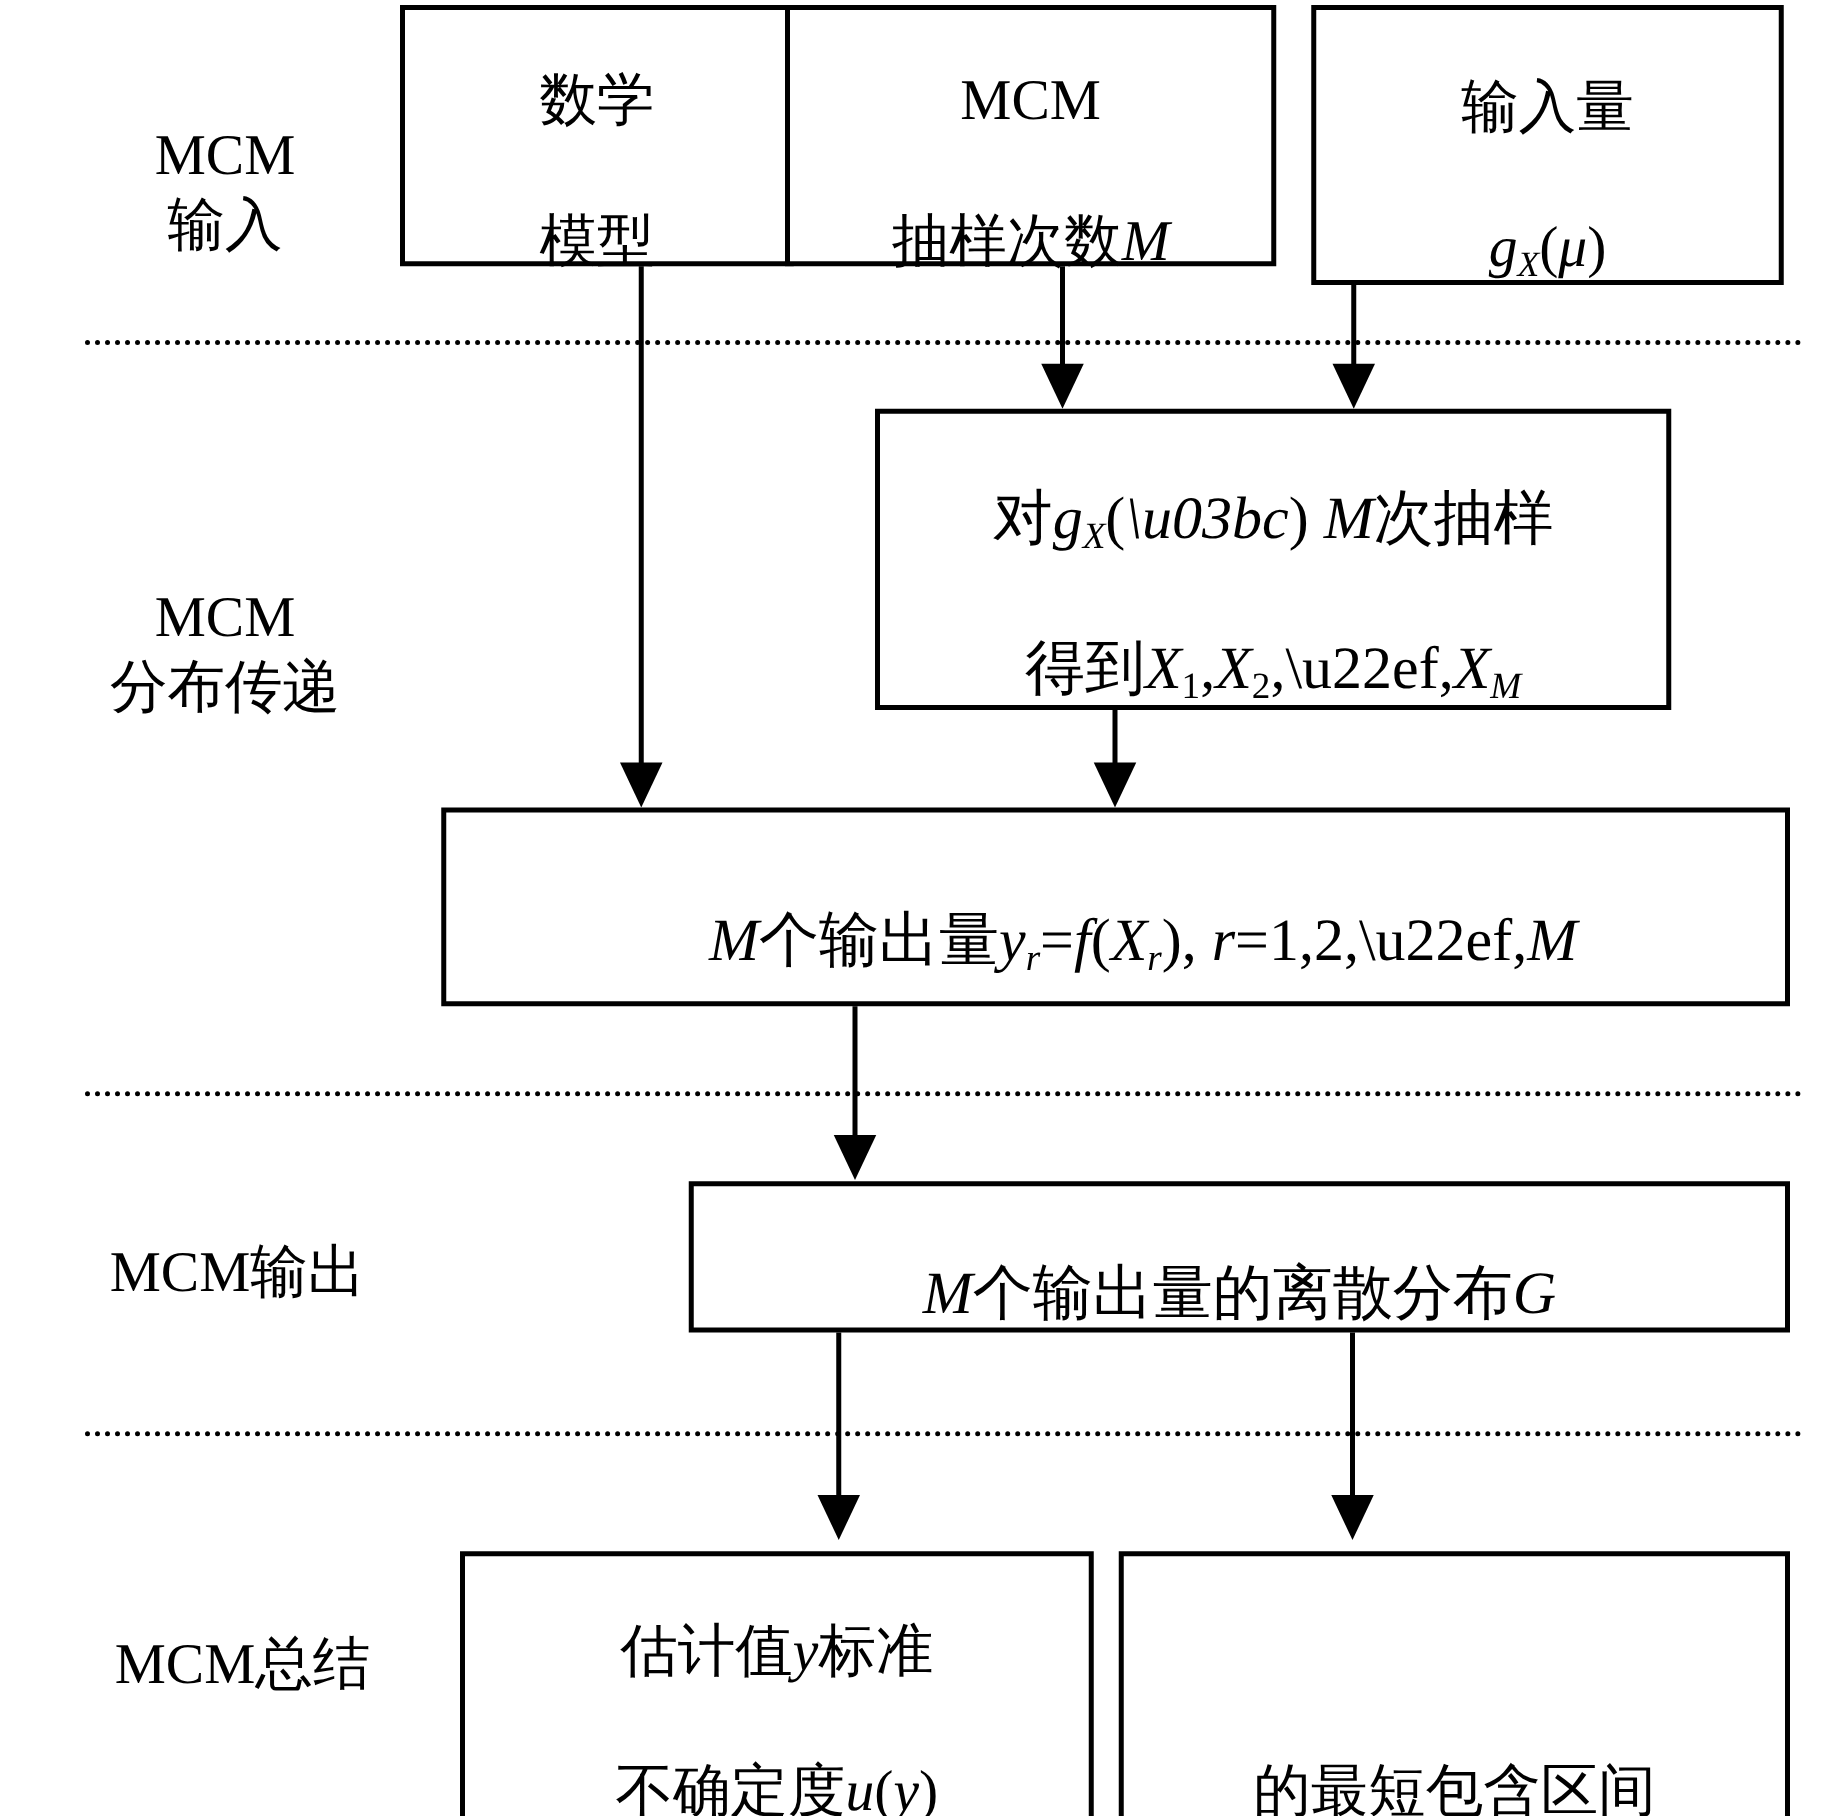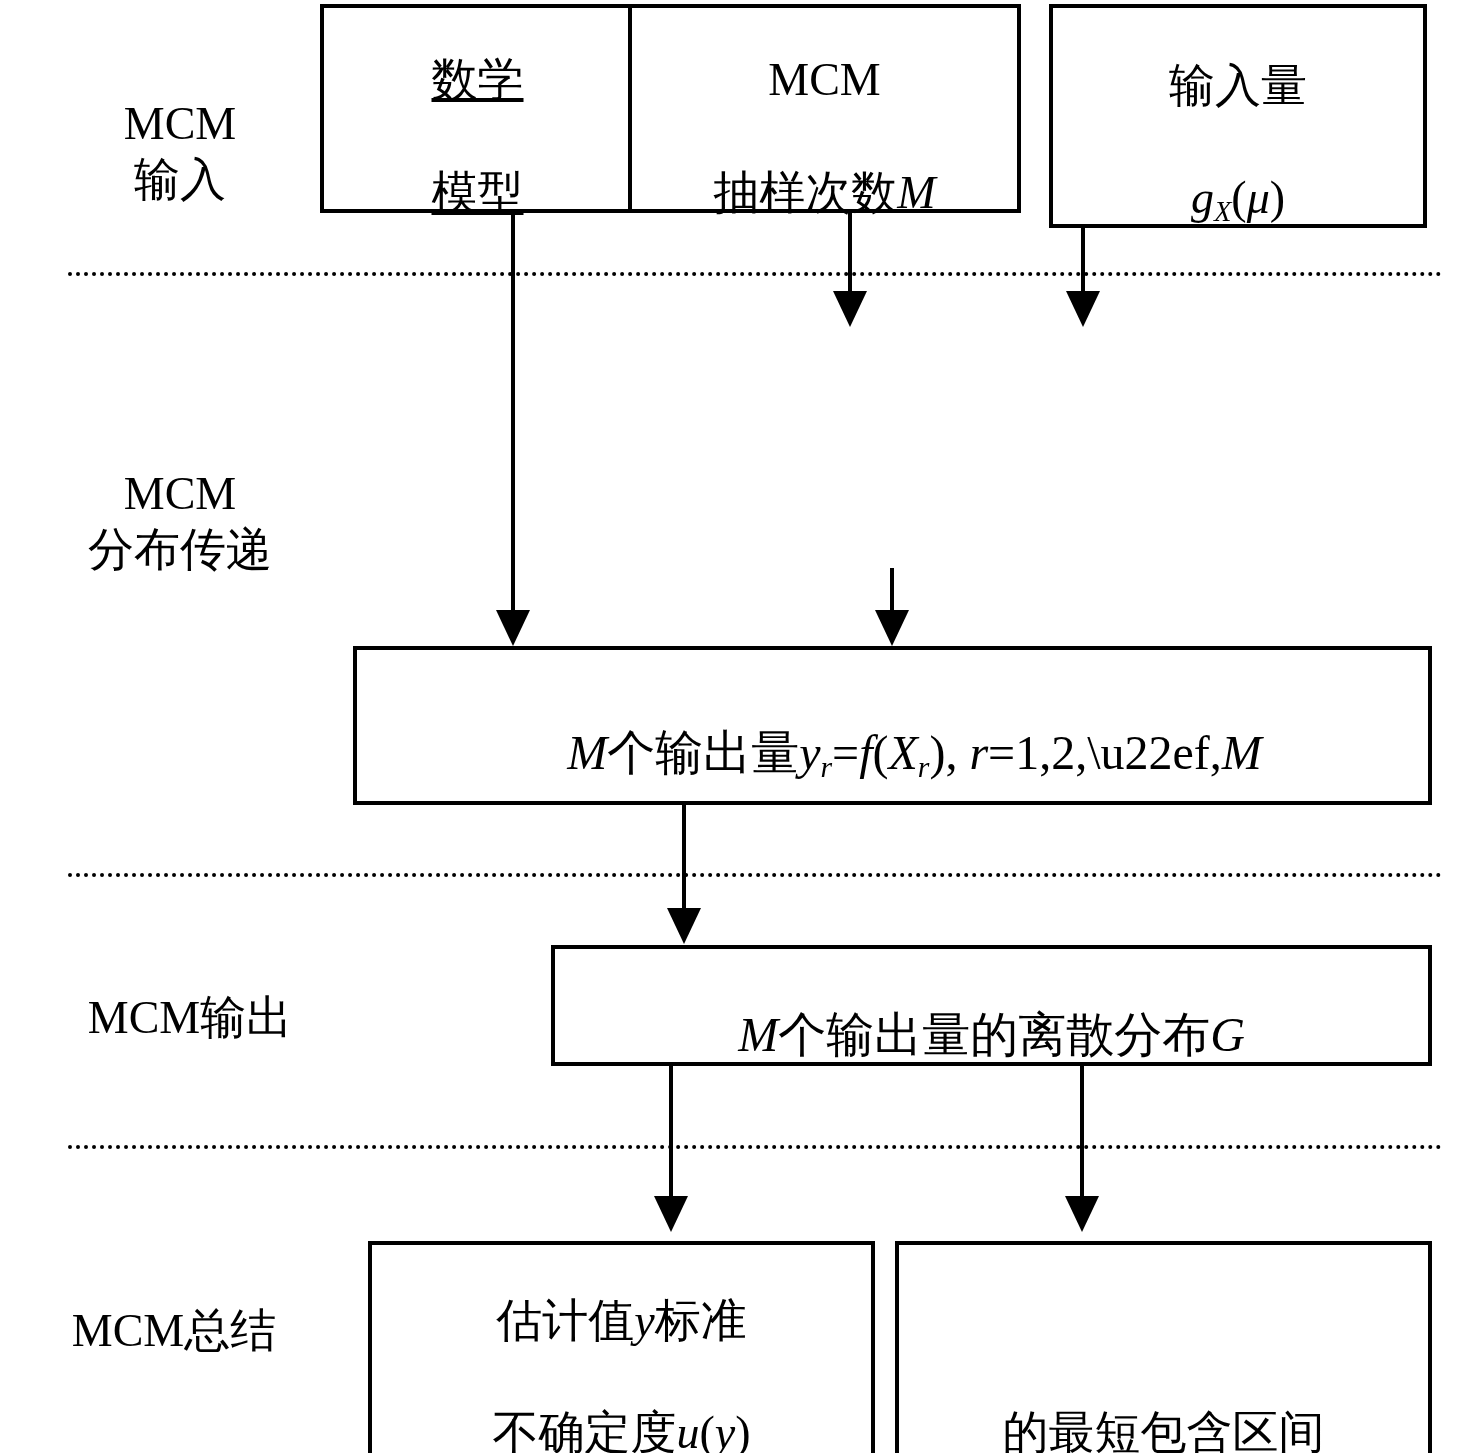--- a/index.html
+++ b/index.html
@@ -34,27 +34,27 @@
 <div id="stage">
 
   <div class="rowlabel" style="left:60px;top:96px;width:240px;">MCM
 输入</div>
 
   <div class="rowlabel" style="left:50px;top:466px;width:260px;">MCM
 分布传递</div>
 
   <div class="rowlabel" style="left:40px;top:990px;width:300px;font-family:Liberation Serif, serif;">MCM输出</div>
 
-  <div class="rowlabel" style="left:24px;top:1303px;width:300px;">MCM总结</div>
+  <div class="rowlabel" style="left:44px;top:1303px;width:300px;">MCM总结</div>
 
   <div class="divider" style="left:68px;top:272px;width:1374px;"></div>
   <div class="divider" style="left:68px;top:873px;width:1374px;"></div>
   <div class="divider" style="left:68px;top:1145px;width:1374px;"></div>
 
-  <div class="box" style="left:320px;top:4px;width:315px;height:209px;text-decoration:underline;">
+  <div class="box" style="left:320px;top:4px;width:315px;height:209px;">
     <div class="txt">
       <span>数学</span><br>
       <span>模型</span>
     </div>
   </div>
 
   <div class="box" style="left:628px;top:4px;width:393px;height:209px;">
     <div class="txt">
       <span>MCM</span><br>
       <span>抽样次数</span><i class="m">M</i>
@@ -70,20 +70,26 @@
 
   <div class="vline" style="left:511px;top:213px;height:404px;"></div>
   <div class="arrowhead" style="left:496px;top:610px;"></div>
 
   <div class="vline" style="left:848px;top:213px;height:82px;"></div>
   <div class="arrowhead" style="left:833px;top:291px;"></div>
 
   <div class="vline" style="left:1081px;top:228px;height:67px;"></div>
   <div class="arrowhead" style="left:1066px;top:291px;"></div>
 
+  <div class="box" style="left:700px;top:327px;width:637px;height:241px;">
+    <div class="txt" style="font-size:48px;">
+      <span>对</span><i class="m">g</i><sub>X</sub>(<i class="m">\u03bc</i>)&nbsp;<i class="m">M</i><span>次抽样</span><br>
+      <span>得到</span><i class="m">X</i><sub style="font-style:normal;">1</sub>,<i class="m">X</i><sub style="font-style:normal;">2</sub>,\u22ef,<i class="m">X</i><sub>M</sub>
+    </div>
+  </div>
 
   <div class="vline" style="left:890px;top:568px;height:49px;"></div>
   <div class="arrowhead" style="left:875px;top:610px;"></div>
 
   <div class="box" style="left:353px;top:646px;width:1079px;height:159px;">
     <div class="txt" style="font-size:48px;margin-left:44px;">
       <i class="m">M</i><span>个输出量</span><i class="m">y</i><sub>r</sub>=<i class="m">f</i>(<i class="m">X</i><sub>r</sub>), <i class="m">r</i>=1,2,\u22ef,<i class="m">M</i>
     </div>
   </div>
 

